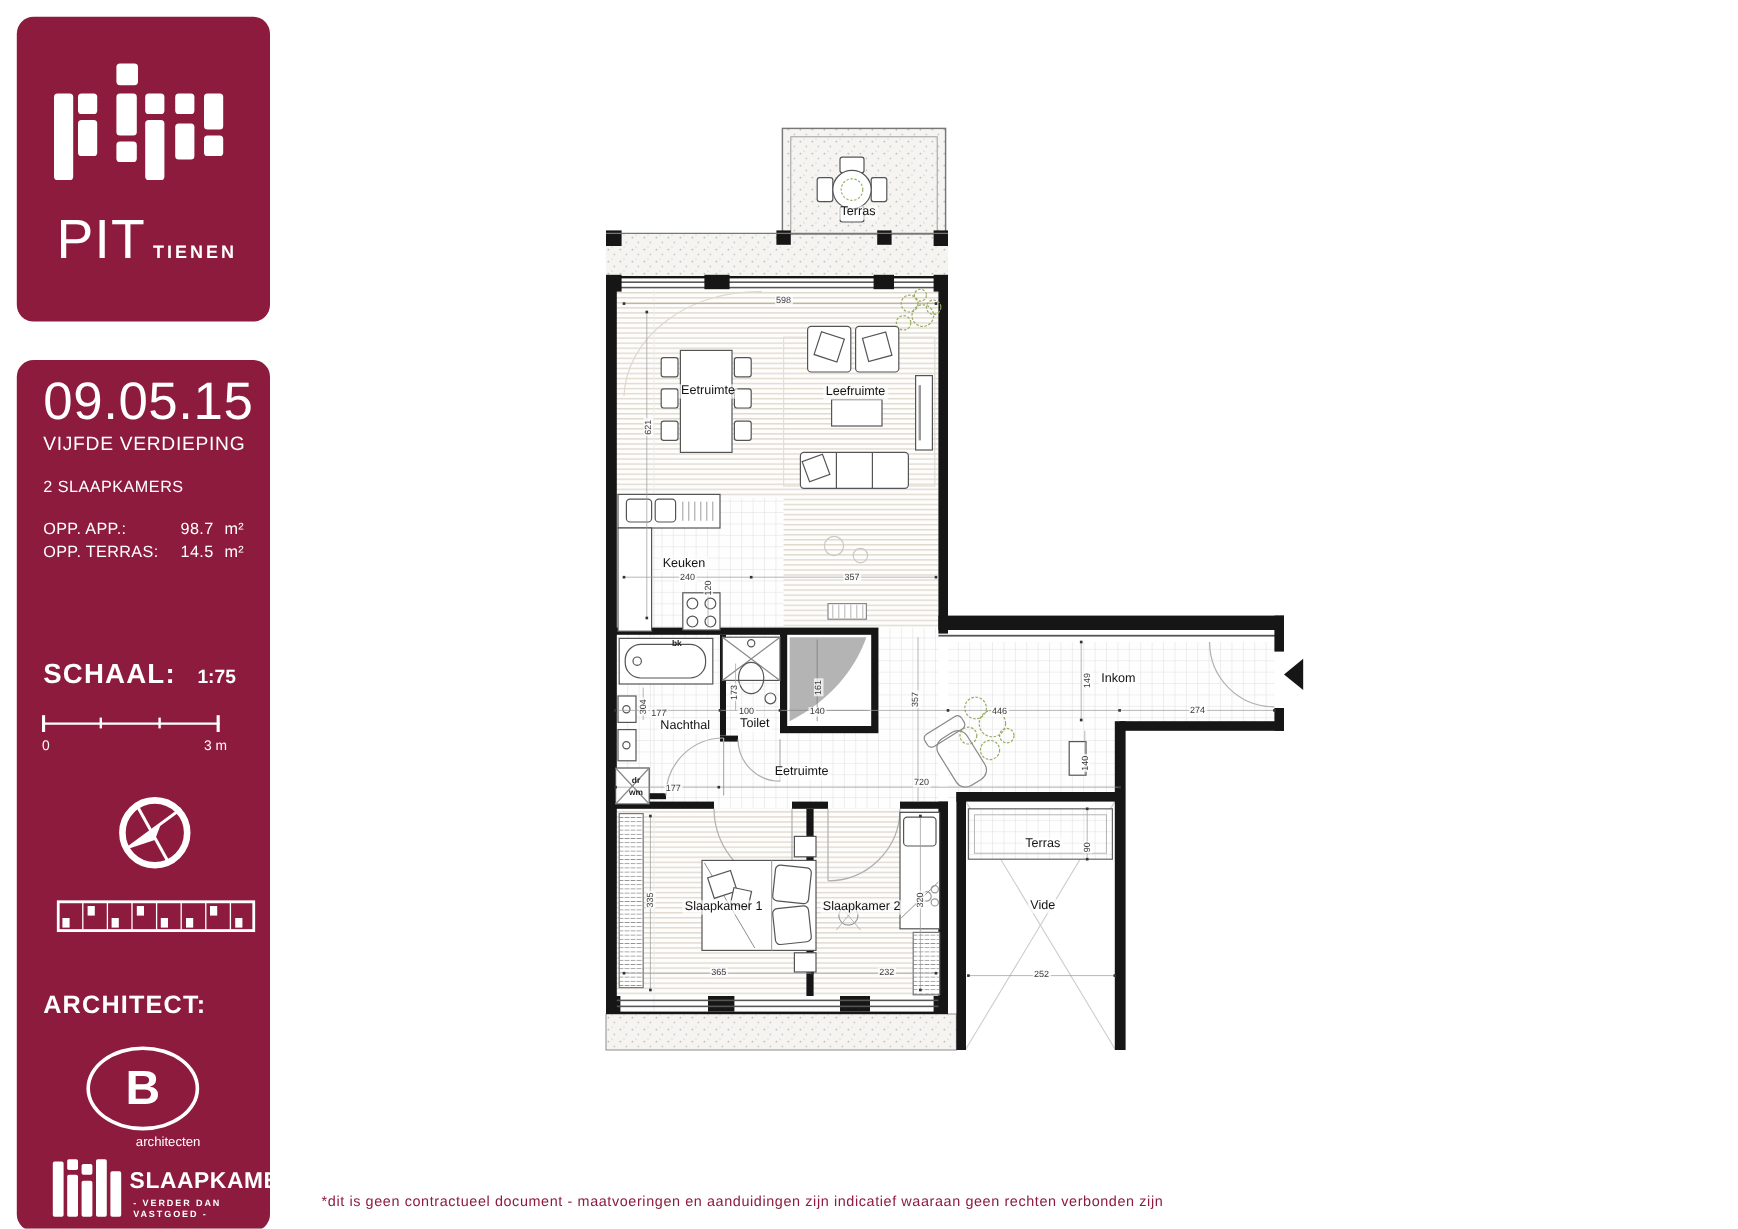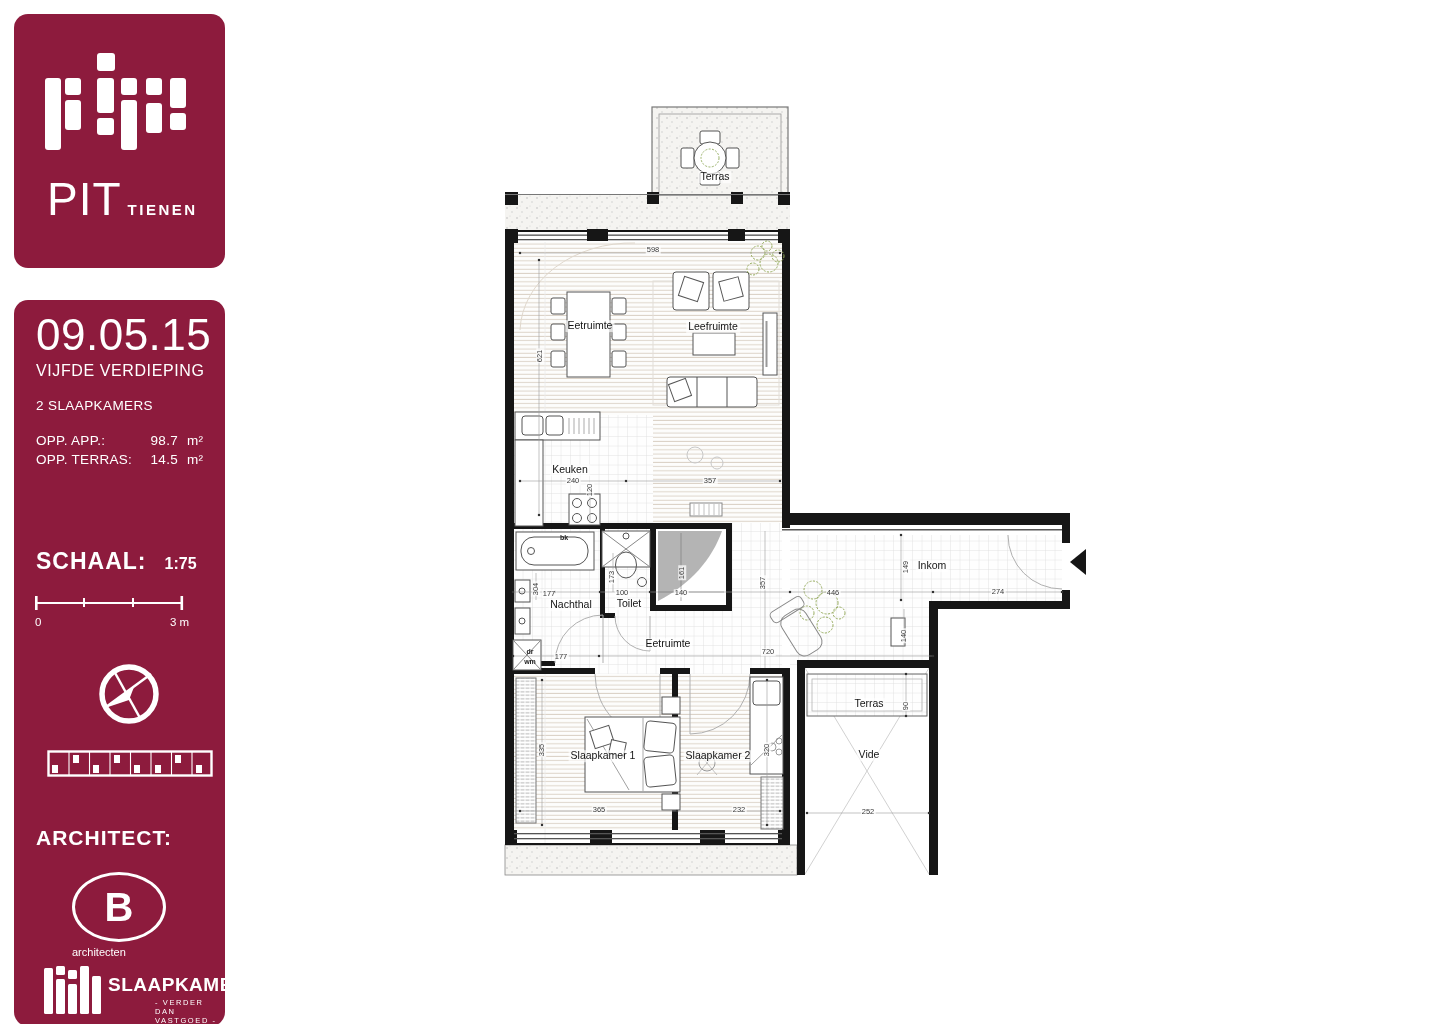--- a/index.html
+++ b/index.html
@@ -24,24 +24,24 @@
   #schaal .sv{font-size:16px;font-weight:bold;margin-left:18px;}
   #scalebar{position:absolute;left:20px;top:293px;}
   #sb0{position:absolute;left:21px;top:316px;font-size:11.5px;}
   #sb3{position:absolute;left:156px;top:316px;font-size:11.5px;}
   #compass{position:absolute;left:79px;top:358px;}
   #stripicon{position:absolute;left:33px;top:450px;}
   #architect-label{position:absolute;left:22px;top:526px;font-size:21px;font-weight:bold;letter-spacing:1px;}
   #b-ellipse{position:absolute;left:58px;top:572px;width:88px;height:64px;border:3.5px solid #fff;
              border-radius:50%;display:flex;align-items:center;justify-content:center;}
   #b-letter{font-size:40px;font-weight:bold;line-height:1;}
-  #b-sub{position:absolute;left:58px;top:646px;width:95px;text-align:left;font-size:11px;}
+  #b-sub{position:absolute;left:58px;top:646px;width:95px;text-align:right;font-size:11px;}
   #condo{position:absolute;left:14px;top:660px;width:190px;height:64px;}
   #condo-name{position:absolute;left:80px;top:14px;font-size:19px;font-weight:bold;letter-spacing:0.5px;}
-  #condo-tag{position:absolute;left:83px;top:38px;font-size:7.5px;font-weight:normal;letter-spacing:1.6px;margin-left:44px;}
+  #condo-tag{position:absolute;left:83px;top:38px;font-size:7.5px;font-weight:bold;letter-spacing:1.6px;}
   .cblk{position:absolute;background:#fff;border-radius:1.5px;}
   #plan{position:absolute;left:495px;top:95px;width:600px;height:790px;}
   .room-label{position:absolute;transform:translate(-50%,-50%);font-size:10.5px;color:#141414;
               white-space:nowrap;background:rgba(255,255,255,0.65);padding:0 2px;line-height:1.1;}
   .dim-label{position:absolute;transform:translate(-50%,-50%);font-size:7.5px;color:#3a3a3a;
              white-space:nowrap;background:rgba(255,255,255,0.75);padding:0 1px;line-height:1;}
   .dim-label.v{transform:translate(-50%,-50%) rotate(-90deg);}
   .app-label{position:absolute;transform:translate(-50%,-50%);font-size:7px;font-weight:bold;
              color:#222;line-height:1;}
   #disclaimer{position:absolute;left:268px;top:994px;font-size:12px;color:#8d1b3d;letter-spacing:0.5px;}
@@ -480,13 +480,14 @@
     <span class="dim-label v" style="left:542px;top:750px">335</span>
     <span class="dim-label v" style="left:767px;top:750px">320</span>
     <span class="dim-label v" style="left:906px;top:706px">90</span>
     <span class="dim-label" style="left:868px;top:812px">252</span>
 
     <span class="app-label" style="left:564px;top:537px">bk</span>
     <span class="app-label" style="left:530px;top:651px">dr</span>
     <span class="app-label" style="left:530px;top:661px">wm</span>
   </div>
 
+  <div id="disclaimer">*dit is geen contractueel document - maatvoeringen en aanduidingen zijn indicatief waaraan geen rechten verbonden zijn</div>
 </div>
 
 </body></html>

